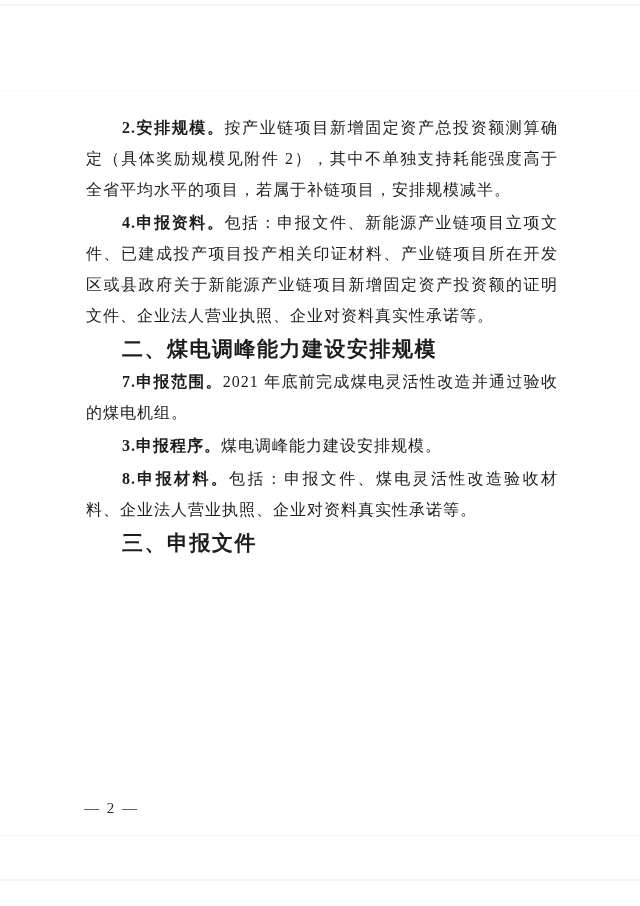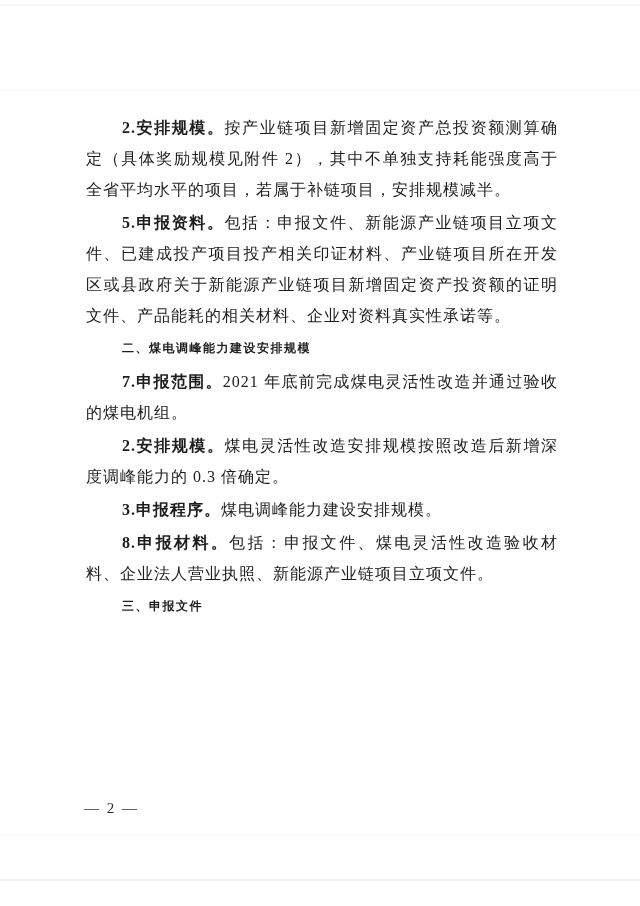--- a/index.html
+++ b/index.html
@@ -28,21 +28,21 @@
     line-height: 31px;
     letter-spacing: 1px;
     text-align: justify;
     text-indent: 36px;
   }
   .lead {
     font-weight: bold;
   }
   .heading {
     margin: 1px 0 2px 0;
-    font-size: 12px;
+    font-size: 21px;
     line-height: 31px;
     letter-spacing: 1.5px;
     font-weight: bold;
     text-indent: 36px;
     font-family: "Liberation Sans", "DejaVu Sans", sans-serif;
   }
   .footer {
     position: absolute;
     left: 84px;
     top: 800px;
@@ -70,31 +70,30 @@
 <div class="page">
 
   <div class="streak s1"></div>
   <div class="streak s2"></div>
 
   <div class="content">
 
     <p class="para"><span class="lead">2.安排规模。</span><span>按产业链项目新增固定资产总投资额测算确定（具体奖励规模见附件 2），其中不单独支持耗能强度高于全省平均水平的项目，若属于补链项目，安排规模减半。</span></p>
 
 
-    <p class="para"><span class="lead">5.申报资料。</span><span>包括：申报文件、新能源产业链项目立项文件、已建成投产项目投产相关印证材料、产业链项目所在开发区或县政府关于新能源产业链项目新增固定资产投资额的证明文件、产品能耗的相关材料、企业对资料真实性承诺等。</span></p>
+    <p class="para"><span class="lead">4.申报资料。</span><span>包括：申报文件、新能源产业链项目立项文件、已建成投产项目投产相关印证材料、产业链项目所在开发区或县政府关于新能源产业链项目新增固定资产投资额的证明文件、企业法人营业执照、企业对资料真实性承诺等。</span></p>
 
     <h2 class="heading">二、煤电调峰能力建设安排规模</h2>
 
     <p class="para"><span class="lead">7.申报范围。</span><span>2021 年底前完成煤电灵活性改造并通过验收的煤电机组。</span></p>
 
-    <p class="para"><span class="lead">2.安排规模。</span><span>煤电灵活性改造安排规模按照改造后新增深度调峰能力的 0.3 倍确定。</span></p>
 
     <p class="para"><span class="lead">3.申报程序。</span><span>煤电调峰能力建设安排规模。</span></p>
 
-    <p class="para"><span class="lead">8.申报材料。</span><span>包括：申报文件、煤电灵活性改造验收材料、企业法人营业执照、新能源产业链项目立项文件。</span></p>
+    <p class="para"><span class="lead">8.申报材料。</span><span>包括：申报文件、煤电灵活性改造验收材料、企业法人营业执照、企业对资料真实性承诺等。</span></p>
 
     <h2 class="heading">三、申报文件</h2>
 
 
   </div>
 
   <div class="footer">— 2 —</div>
 
   <div class="streak s3"></div>
   <div class="streak s4"></div>

